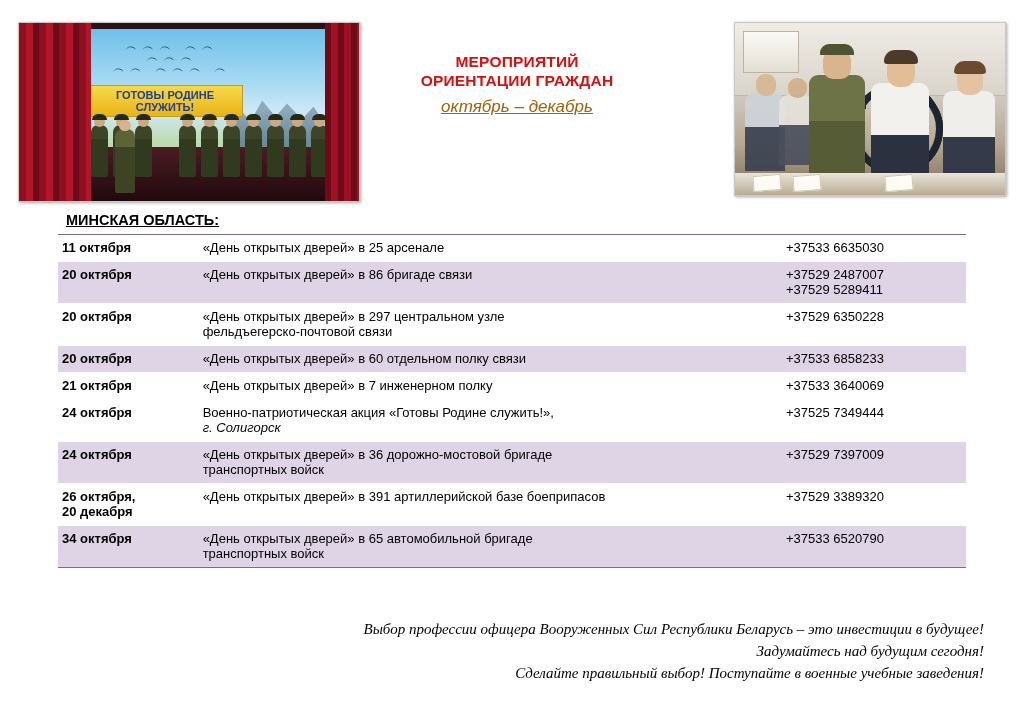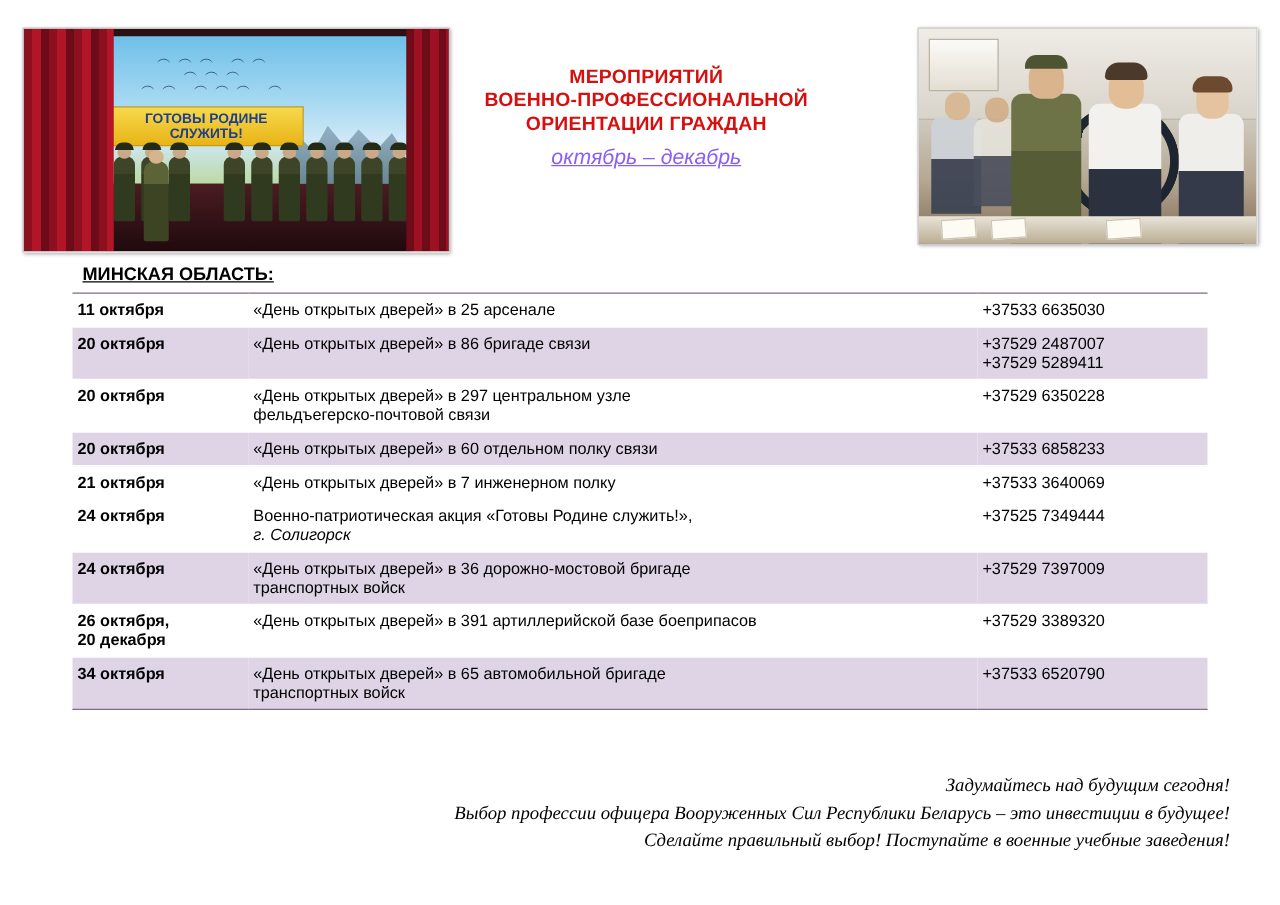--- a/index.html
+++ b/index.html
@@ -194,21 +194,21 @@
   }
   .title-block .t-line {
     color: #d60f0f;
     font-weight: bold;
     font-size: 15.5px;
     line-height: 19px;
     letter-spacing: .2px;
   }
   .subtitle {
     margin-top: 7px;
-    color: #8b5cf6;
+    color: #a16207;
     font-style: italic;
     font-size: 17px;
     text-decoration: underline;
   }
 
   
   .region {
     position: absolute;
     left: 66px;
     top: 212px;
@@ -303,21 +303,20 @@
           <span style="left:246px"></span>
       </div>
       <div class="soloist"></div>
       <div class="stage-curtain-l"></div>
       <div class="stage-curtain-r"></div>
     </div>
   </div>
 
   <div class="title-block">
     <div class="t-line">МЕРОПРИЯТИЙ</div>
-    <div class="t-line">ВОЕННО-ПРОФЕССИОНАЛЬНОЙ</div>
     <div class="t-line">ОРИЕНТАЦИИ ГРАЖДАН</div>
     <div class="subtitle">октябрь – декабрь</div>
   </div>
 
   <div class="photo photo-right">
     <div class="expo">
       <div class="expo-wall"></div>
       <div class="wheel"></div>
       <div class="person p-back1"></div>
       <div class="person p-back2"></div>
@@ -404,16 +403,16 @@
           <span>«День открытых дверей» в 65 автомобильной бригаде</span>
           <span class="indent">транспортных войск</span>
         </td>
         <td class="c-phone">+37533 6520790</td>
       </tr>
     </tbody>
   </table>
 </div>
 
 <div class="footer">
+  <div>Выбор профессии офицера Вооруженных Сил Республики Беларусь – это инвестиции в будущее!</div>
   <div>Задумайтесь над будущим сегодня!</div>
-  <div>Выбор профессии офицера Вооруженных Сил Республики Беларусь – это инвестиции в будущее!</div>
   <div>Сделайте правильный выбор! Поступайте в военные учебные заведения!</div>
 </div>
 
 </body></html>

